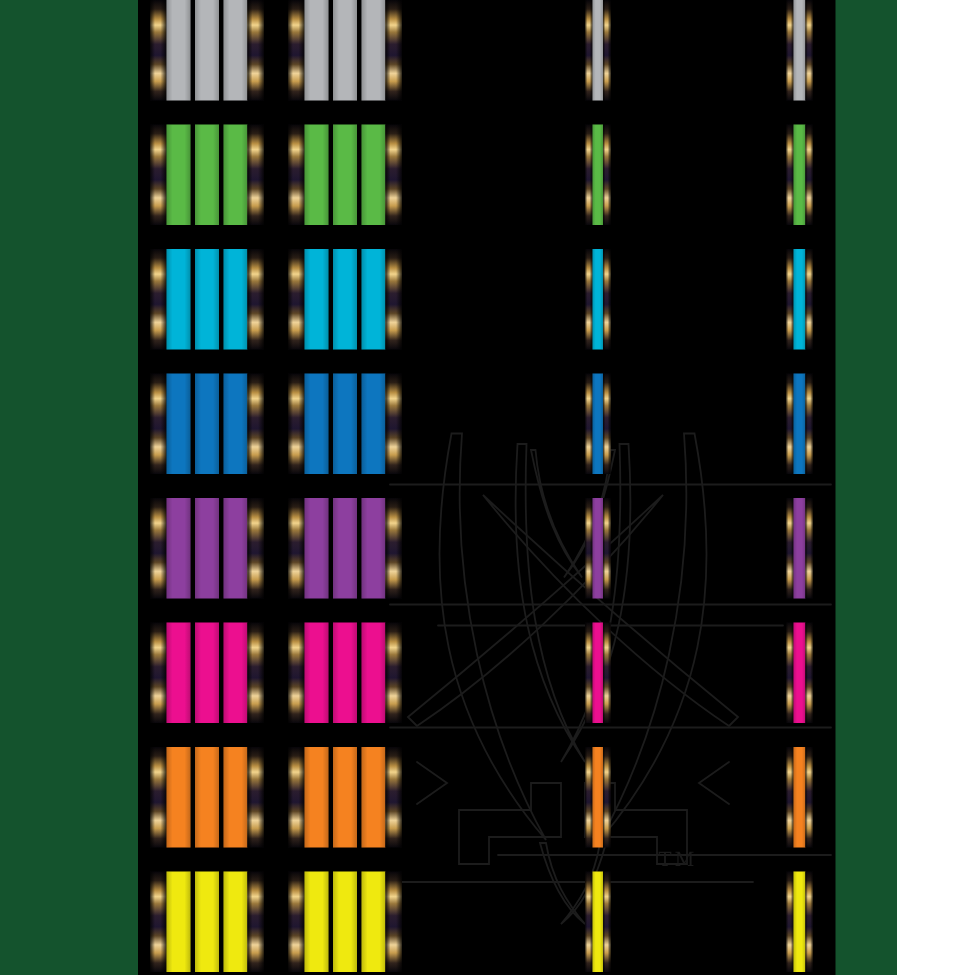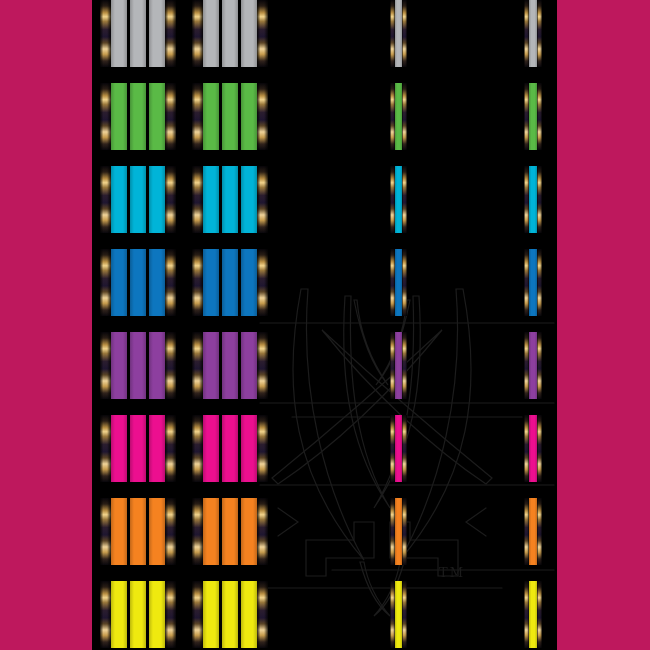--- a/index.html
+++ b/index.html
@@ -1,16 +1,16 @@
 <!DOCTYPE html>
 <html><head>
 <meta charset="utf-8">
 <style>
   html,body{margin:0;padding:0;background:#ffffff;}
-  #page{position:relative;width:650px;height:650px;background:#be185d;overflow:hidden;
+  #page{position:relative;width:598px;height:650px;background:#14532d;overflow:hidden;
         font-family:"DejaVu Sans",sans-serif;text-decoration:underline;}
   
   #board{position:absolute;left:92px;top:0;width:465px;height:650px;background:#000000;}
   #watermark{position:absolute;left:0;top:0;z-index:0;}
   #rows{position:absolute;inset:0;z-index:1;}
   .row{position:absolute;left:0;width:100%;height:67px;}
   .panel{position:absolute;top:0;bottom:0;display:flex;}
   .p1{left:8px;width:76px;}
   .p2{left:100px;width:76px;}
   .gold,.bead{

